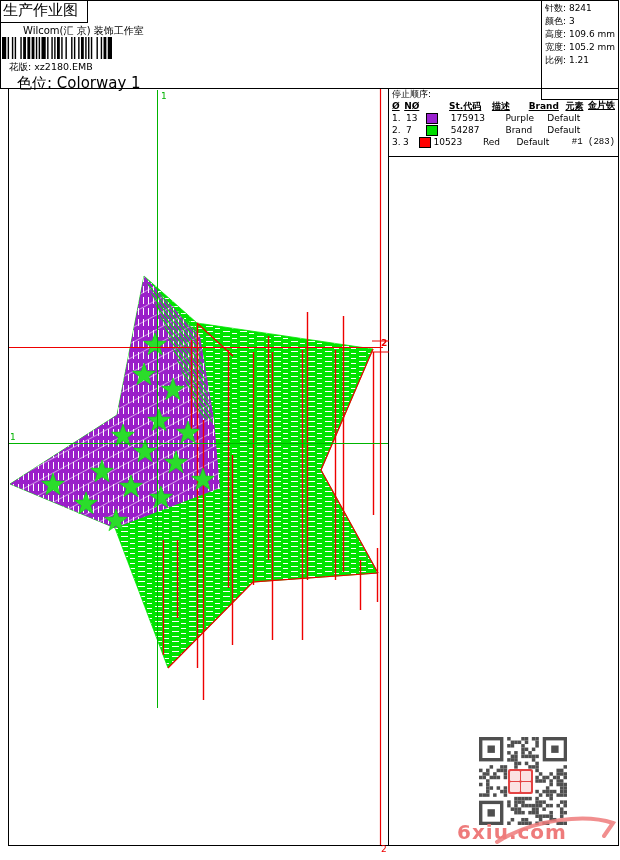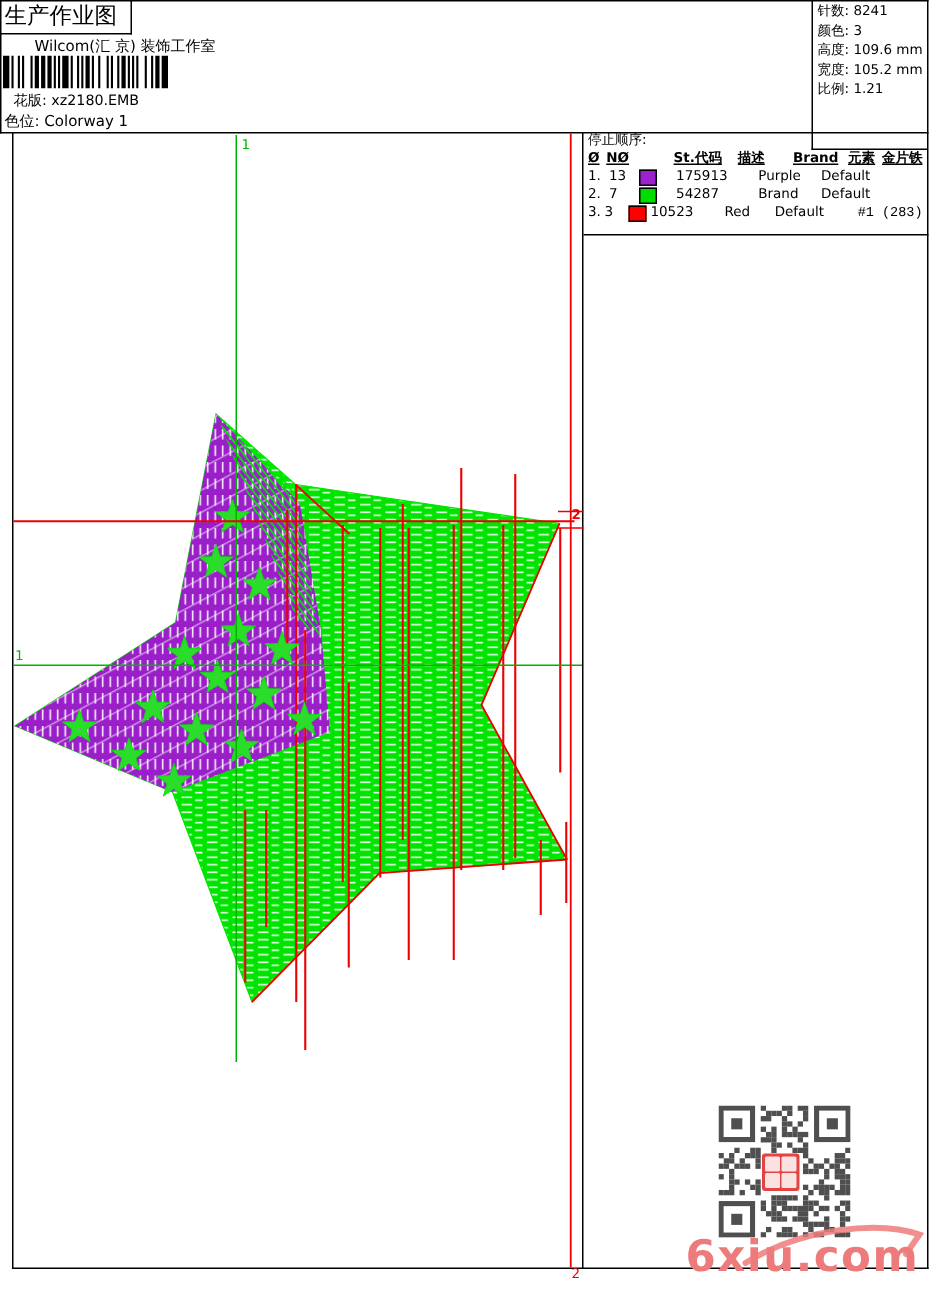--- a/index.html
+++ b/index.html
@@ -8,21 +8,21 @@
     font-family:"DejaVu Sans","Liberation Sans",sans-serif;color:#000;
   }
   .abs{position:absolute;}
   .bline{position:absolute;background:#000;}
   
   #title-box{left:0;top:0;width:87px;height:22px;border-right:1px solid #000;border-bottom:1px solid #000;overflow:hidden;}
   #title-box .t{font-size:15px;font-weight:normal;line-height:21px;padding-left:3px;white-space:nowrap;}
   #studio-line{left:3px;top:24px;font-size:10px;white-space:nowrap;margin-left:20px;}
   #barcode{left:2px;top:37px;width:110px;height:22px;}
   #design-line{left:9px;top:61px;font-size:9.5px;}
-  #colorway-line{left:3px;top:74px;font-size:10px;}
+  #colorway-line{left:17px;top:74px;font-size:15px;}
   #stats-box{left:541px;top:0;width:77px;height:100px;border-left:1px solid #000;border-bottom:1px solid #000;padding:2px 0 0 3px;box-sizing:border-box;}
   .stat-line{font-size:9px;line-height:13px;white-space:nowrap;}
   
   #stop-table{left:389px;top:89px;width:229px;height:67px;}
   #stop-title{font-size:9px;line-height:11px;padding-left:3px;}
   .srow{display:flex;align-items:center;font-size:9px;line-height:12px;height:12px;padding-left:3px;white-space:nowrap;}
   .hrow span{font-weight:bold;text-decoration:underline;}
   .col-idx{width:14px;}
   .col-needle{width:20px;}
   .col-swatch{width:18px;display:flex;align-items:center;}
@@ -30,21 +30,21 @@
   .col-code{width:26px;text-align:left;}
   .col-desc{width:40px;padding-left:6px;}
   .col-brand{width:40px;padding-left:2px;}
   .col-elem{width:26px;padding-left:2px;}
   .col-seq{flex:1;text-align:right;padding-right:3px;font-family:Liberation Mono, monospace;}
   .swatch{width:10px;height:9px;border:1px solid #000;}
   
   #qr{left:479px;top:737px;width:88px;height:88px;}
   #seal{left:508px;top:769px;width:25px;height:25px;background:#e23434;border-radius:2px;opacity:.92;display:grid;grid-template-columns:1fr 1fr;grid-template-rows:1fr 1fr;gap:1px;padding:2px;box-sizing:border-box;}
   #seal i{background:rgba(255,255,255,.85);border-radius:1px;}
-  #watermark{left:457px;top:820px;width:163px;font-size:29px;font-weight:bold;letter-spacing:1px;color:#ee7b7b;white-space:nowrap;}
+  #watermark{left:457px;top:820px;width:163px;font-size:20px;font-weight:bold;letter-spacing:1px;color:#ee7b7b;white-space:nowrap;}
   #swoosh{left:455px;top:806px;width:165px;height:46px;pointer-events:none;}
   #design-svg{left:0;top:0;width:620px;height:860px;pointer-events:none;}
 </style>
 </head>
 <body>
 
 <div class="bline" style="left:0;top:0;width:619px;height:1px;"></div>
 <div class="bline" style="left:618px;top:0;width:1px;height:846px;"></div>
 <div class="bline" style="left:0;top:0;width:1px;height:89px;"></div>
 <div class="bline" style="left:0;top:88px;width:619px;height:1px;"></div>

